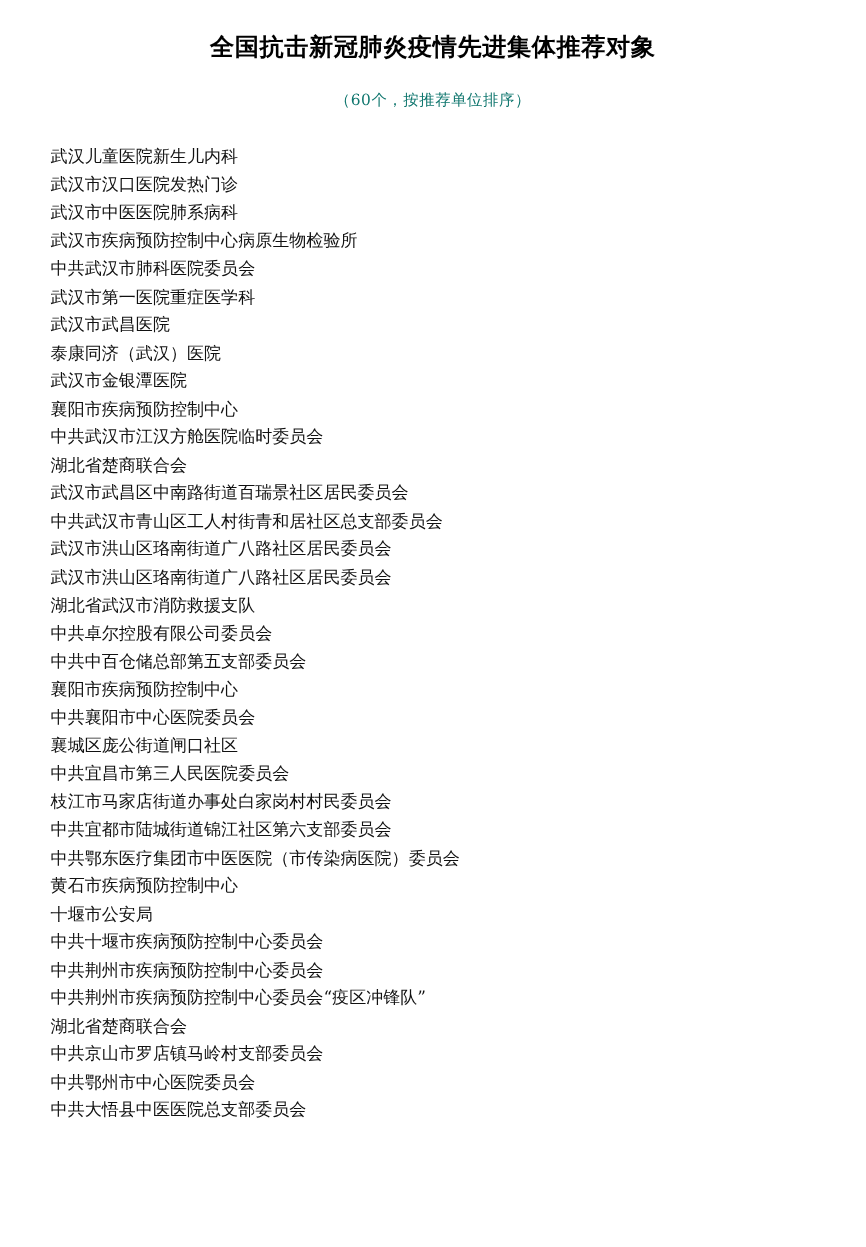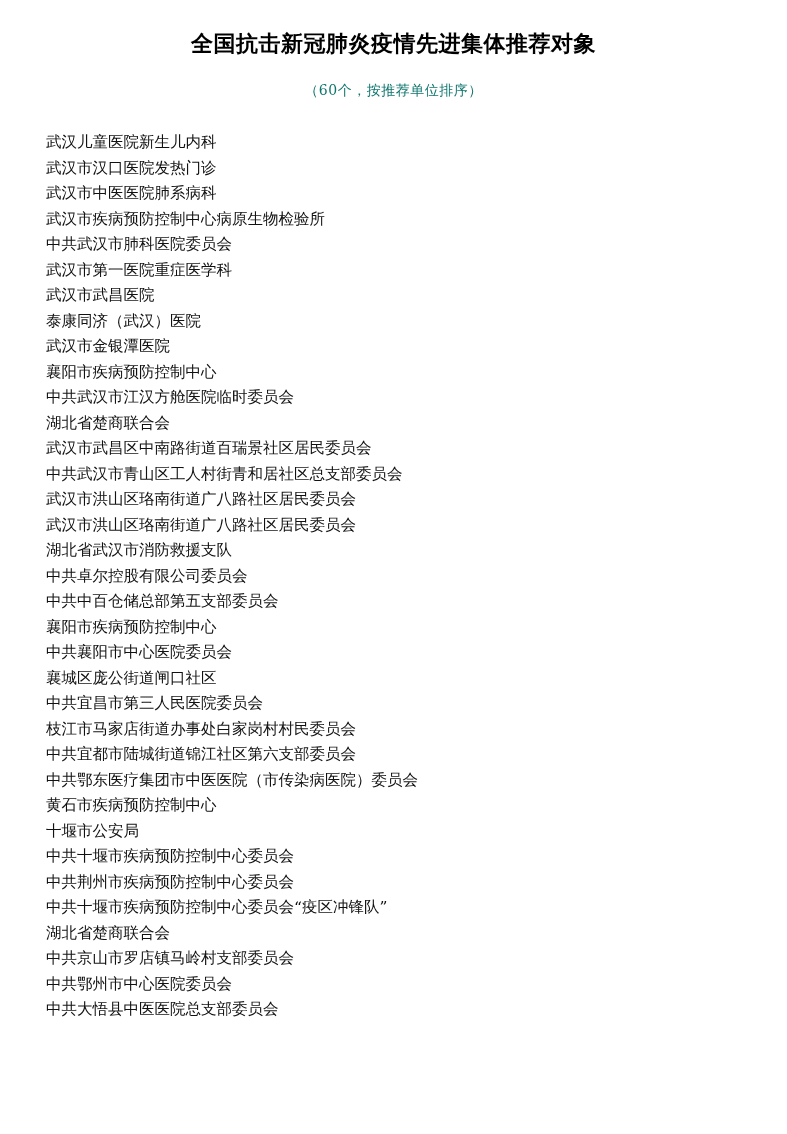--- a/index.html
+++ b/index.html
@@ -83,19 +83,19 @@
       <li class="entry-item">中共襄阳市中心医院委员会</li>
       <li class="entry-item">襄城区庞公街道闸口社区</li>
       <li class="entry-item">中共宜昌市第三人民医院委员会</li>
       <li class="entry-item">枝江市马家店街道办事处白家岗村村民委员会</li>
       <li class="entry-item">中共宜都市陆城街道锦江社区第六支部委员会</li>
       <li class="entry-item">中共鄂东医疗集团市中医医院（市传染病医院）委员会</li>
       <li class="entry-item">黄石市疾病预防控制中心</li>
       <li class="entry-item">十堰市公安局</li>
       <li class="entry-item">中共十堰市疾病预防控制中心委员会</li>
       <li class="entry-item">中共荆州市疾病预防控制中心委员会</li>
-      <li class="entry-item">中共十堰市疾病预防控制中心委员会“疫区冲锋队”</li>
+      <li class="entry-item">中共荆州市疾病预防控制中心委员会“疫区冲锋队”</li>
       <li class="entry-item">湖北省楚商联合会</li>
       <li class="entry-item">中共京山市罗店镇马岭村支部委员会</li>
       <li class="entry-item">中共鄂州市中心医院委员会</li>
       <li class="entry-item">中共大悟县中医医院总支部委员会</li>
     </ul>
 </div>
 
 </body></html>

